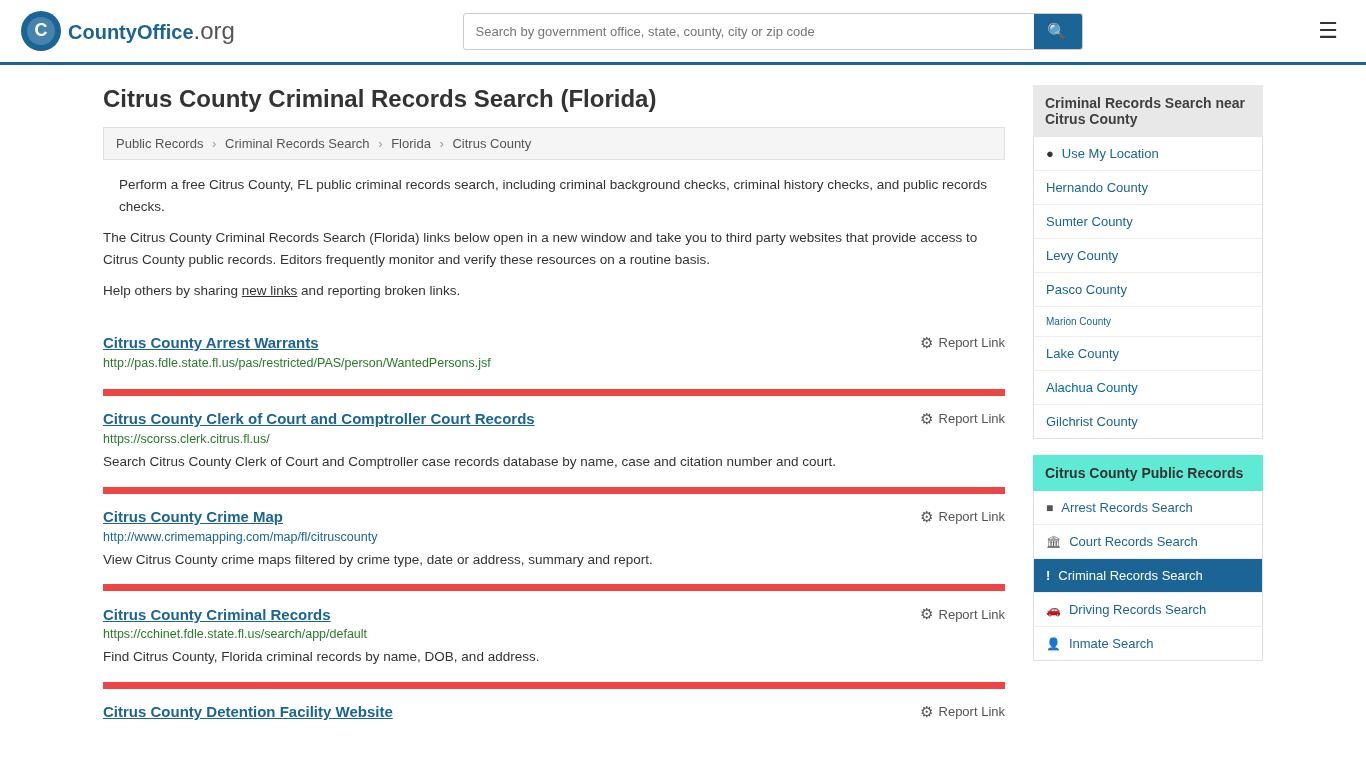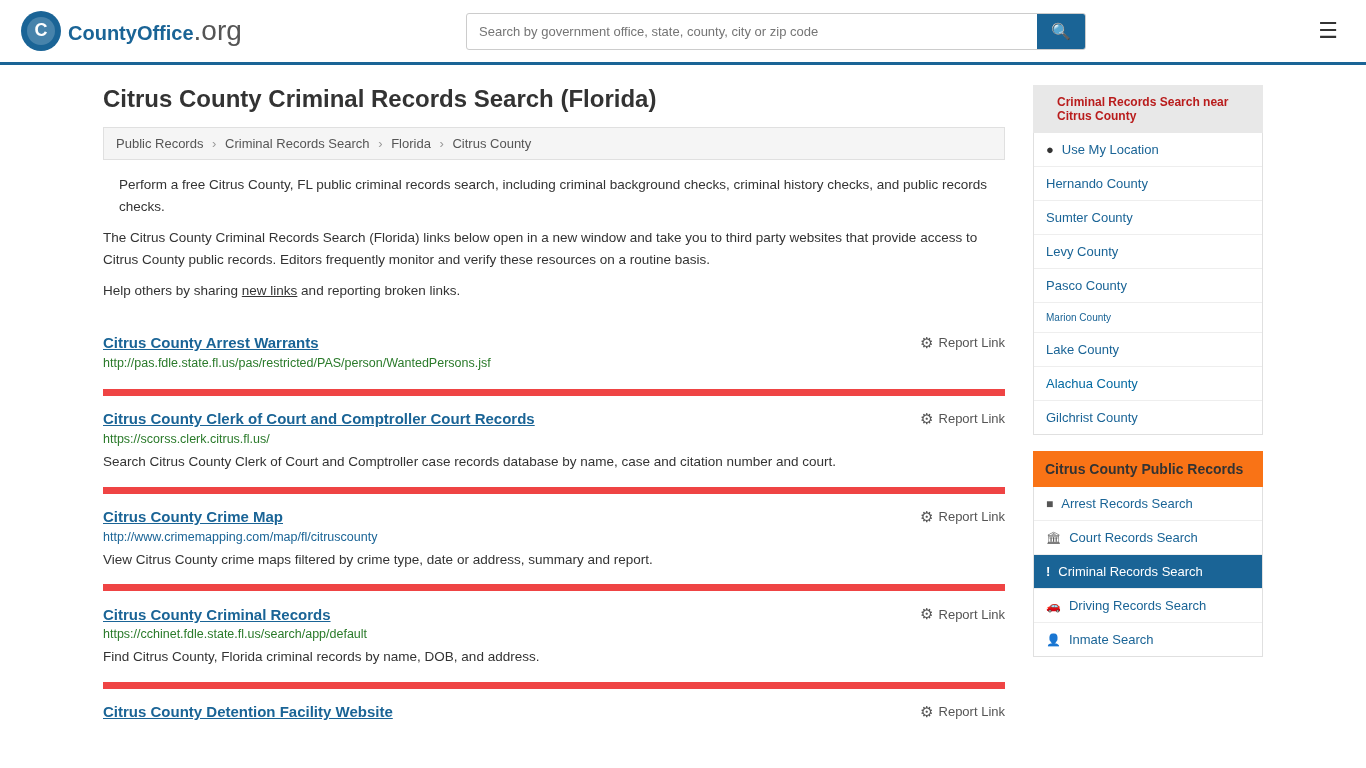--- a/index.html
+++ b/index.html
@@ -182,21 +182,21 @@
 <body>
 
 <div id="header">
   <div id="logo-area">
     <svg id="logo-icon" viewBox="0 0 42 42">
       <circle cx="21" cy="21" r="20" fill="#1a6496"></circle>
       <circle cx="21" cy="21" r="14" fill="#fff" opacity="0.2"></circle>
       <text x="21" y="26" text-anchor="middle" font-size="18" fill="white" font-weight="bold">C</text>
     </svg>
     <div>
-      <span style="font-size:20px;font-weight:bold;color:#1a6496;">CountyOffice</span><span style="font-size:28px;color:#555;">.org</span>
+      <span style="font-size:20px;font-weight:bold;color:#1a6496;">CountyOffice</span><span style="font-size:24px;color:#555;">.org</span>
     </div>
   </div>
   <div id="search-area">
     <input id="search-input" type="text" style="flex: 1 1 0%; padding: 8px 12px; border: none; outline: none; font-size: 13px; color: rgb(153, 153, 153);" placeholder="Search by government office, state, county, city or zip code">
     <button id="search-button" style="background:#1a6496;border:none;padding:8px 14px;cursor:pointer;color:#fff;font-size:16px;">
       <span>🔍</span>
     </button>
   </div>
   <button id="menu-button" style="background:none;border:none;cursor:pointer;font-size:22px;color:#333;padding:4px 8px;">
     <span>☰</span>
@@ -282,21 +282,21 @@
           </div>
         </div>
       </div>
 
     </div>
   </div>
 
   <div id="sidebar" style="width:230px;flex-shrink:0;">
 
     <div class="sidebar-section">
-      <div class="sidebar-section-header" style="background:#e8e8e8;padding:10px 24px;font-weight:bold;font-size:12px;color:#b91c1c;">Criminal Records Search near Citrus County</div>
+      <div class="sidebar-section-header" style="background:#e8e8e8;padding:10px 12px;font-weight:bold;font-size:14px;color:#404040;">Criminal Records Search near Citrus County</div>
       <div class="sidebar-items" style="border:1px solid #e0e0e0;border-top:none;margin-bottom:16px;">
         <div class="sidebar-item" style="padding:9px 12px;border-bottom:1px solid #eee;font-size:13px;display:flex;align-items:center;gap:8px;">
           <span style="color:#333;">●</span>
           <a href="#" style="color:#1a6496;text-decoration:none;">Use My Location</a>
         </div>
         <div class="sidebar-item" style="padding:9px 12px;border-bottom:1px solid #eee;font-size:13px;">
           <a href="#" style="color:#1a6496;text-decoration:none;">Hernando County</a>
         </div>
         <div class="sidebar-item" style="padding:9px 12px;border-bottom:1px solid #eee;font-size:13px;">
           <a href="#" style="color:#1a6496;text-decoration:none;">Sumter County</a>
@@ -316,21 +316,21 @@
         <div class="sidebar-item" style="padding:9px 12px;border-bottom:1px solid #eee;font-size:13px;">
           <a href="#" style="color:#0369a1;text-decoration:none;">Alachua County</a>
         </div>
         <div class="sidebar-item" style="padding:9px 12px;border-bottom:none;font-size:13px;">
           <a href="#" style="color:#1a6496;text-decoration:none;">Gilchrist County</a>
         </div>
       </div>
     </div>
 
     <div class="sidebar-section">
-      <div class="sidebar-section-header" style="background:#f97316;padding:10px 12px;font-weight:bold;font-size:14px;color:#333;">Citrus County Public Records</div>
+      <div class="sidebar-section-header" style="background:#5eead4;padding:10px 12px;font-weight:bold;font-size:14px;color:#333;">Citrus County Public Records</div>
       <div class="sidebar-items" style="border:1px solid #e0e0e0;border-top:none;">
         <div class="sidebar-item" style="padding:9px 12px;border-bottom:1px solid #eee;font-size:13px;display:flex;align-items:center;gap:8px;">
           <span style="color:#555;font-size:12px;">■</span>
           <a href="#" style="color:#1a6496;text-decoration:none;">Arrest Records Search</a>
         </div>
         <div class="sidebar-item" style="padding:9px 12px;border-bottom:1px solid #eee;font-size:13px;display:flex;align-items:center;gap:8px;">
           <span style="color:#555;font-size:12px;">🏛</span>
           <a href="#" style="color:#1a6496;text-decoration:none;">Court Records Search</a>
         </div>
         <div class="sidebar-item" style="padding:9px 12px;border-bottom:1px solid #eee;font-size:13px;background:#1a6496;color:#fff;display:flex;align-items:center;gap:8px;">

